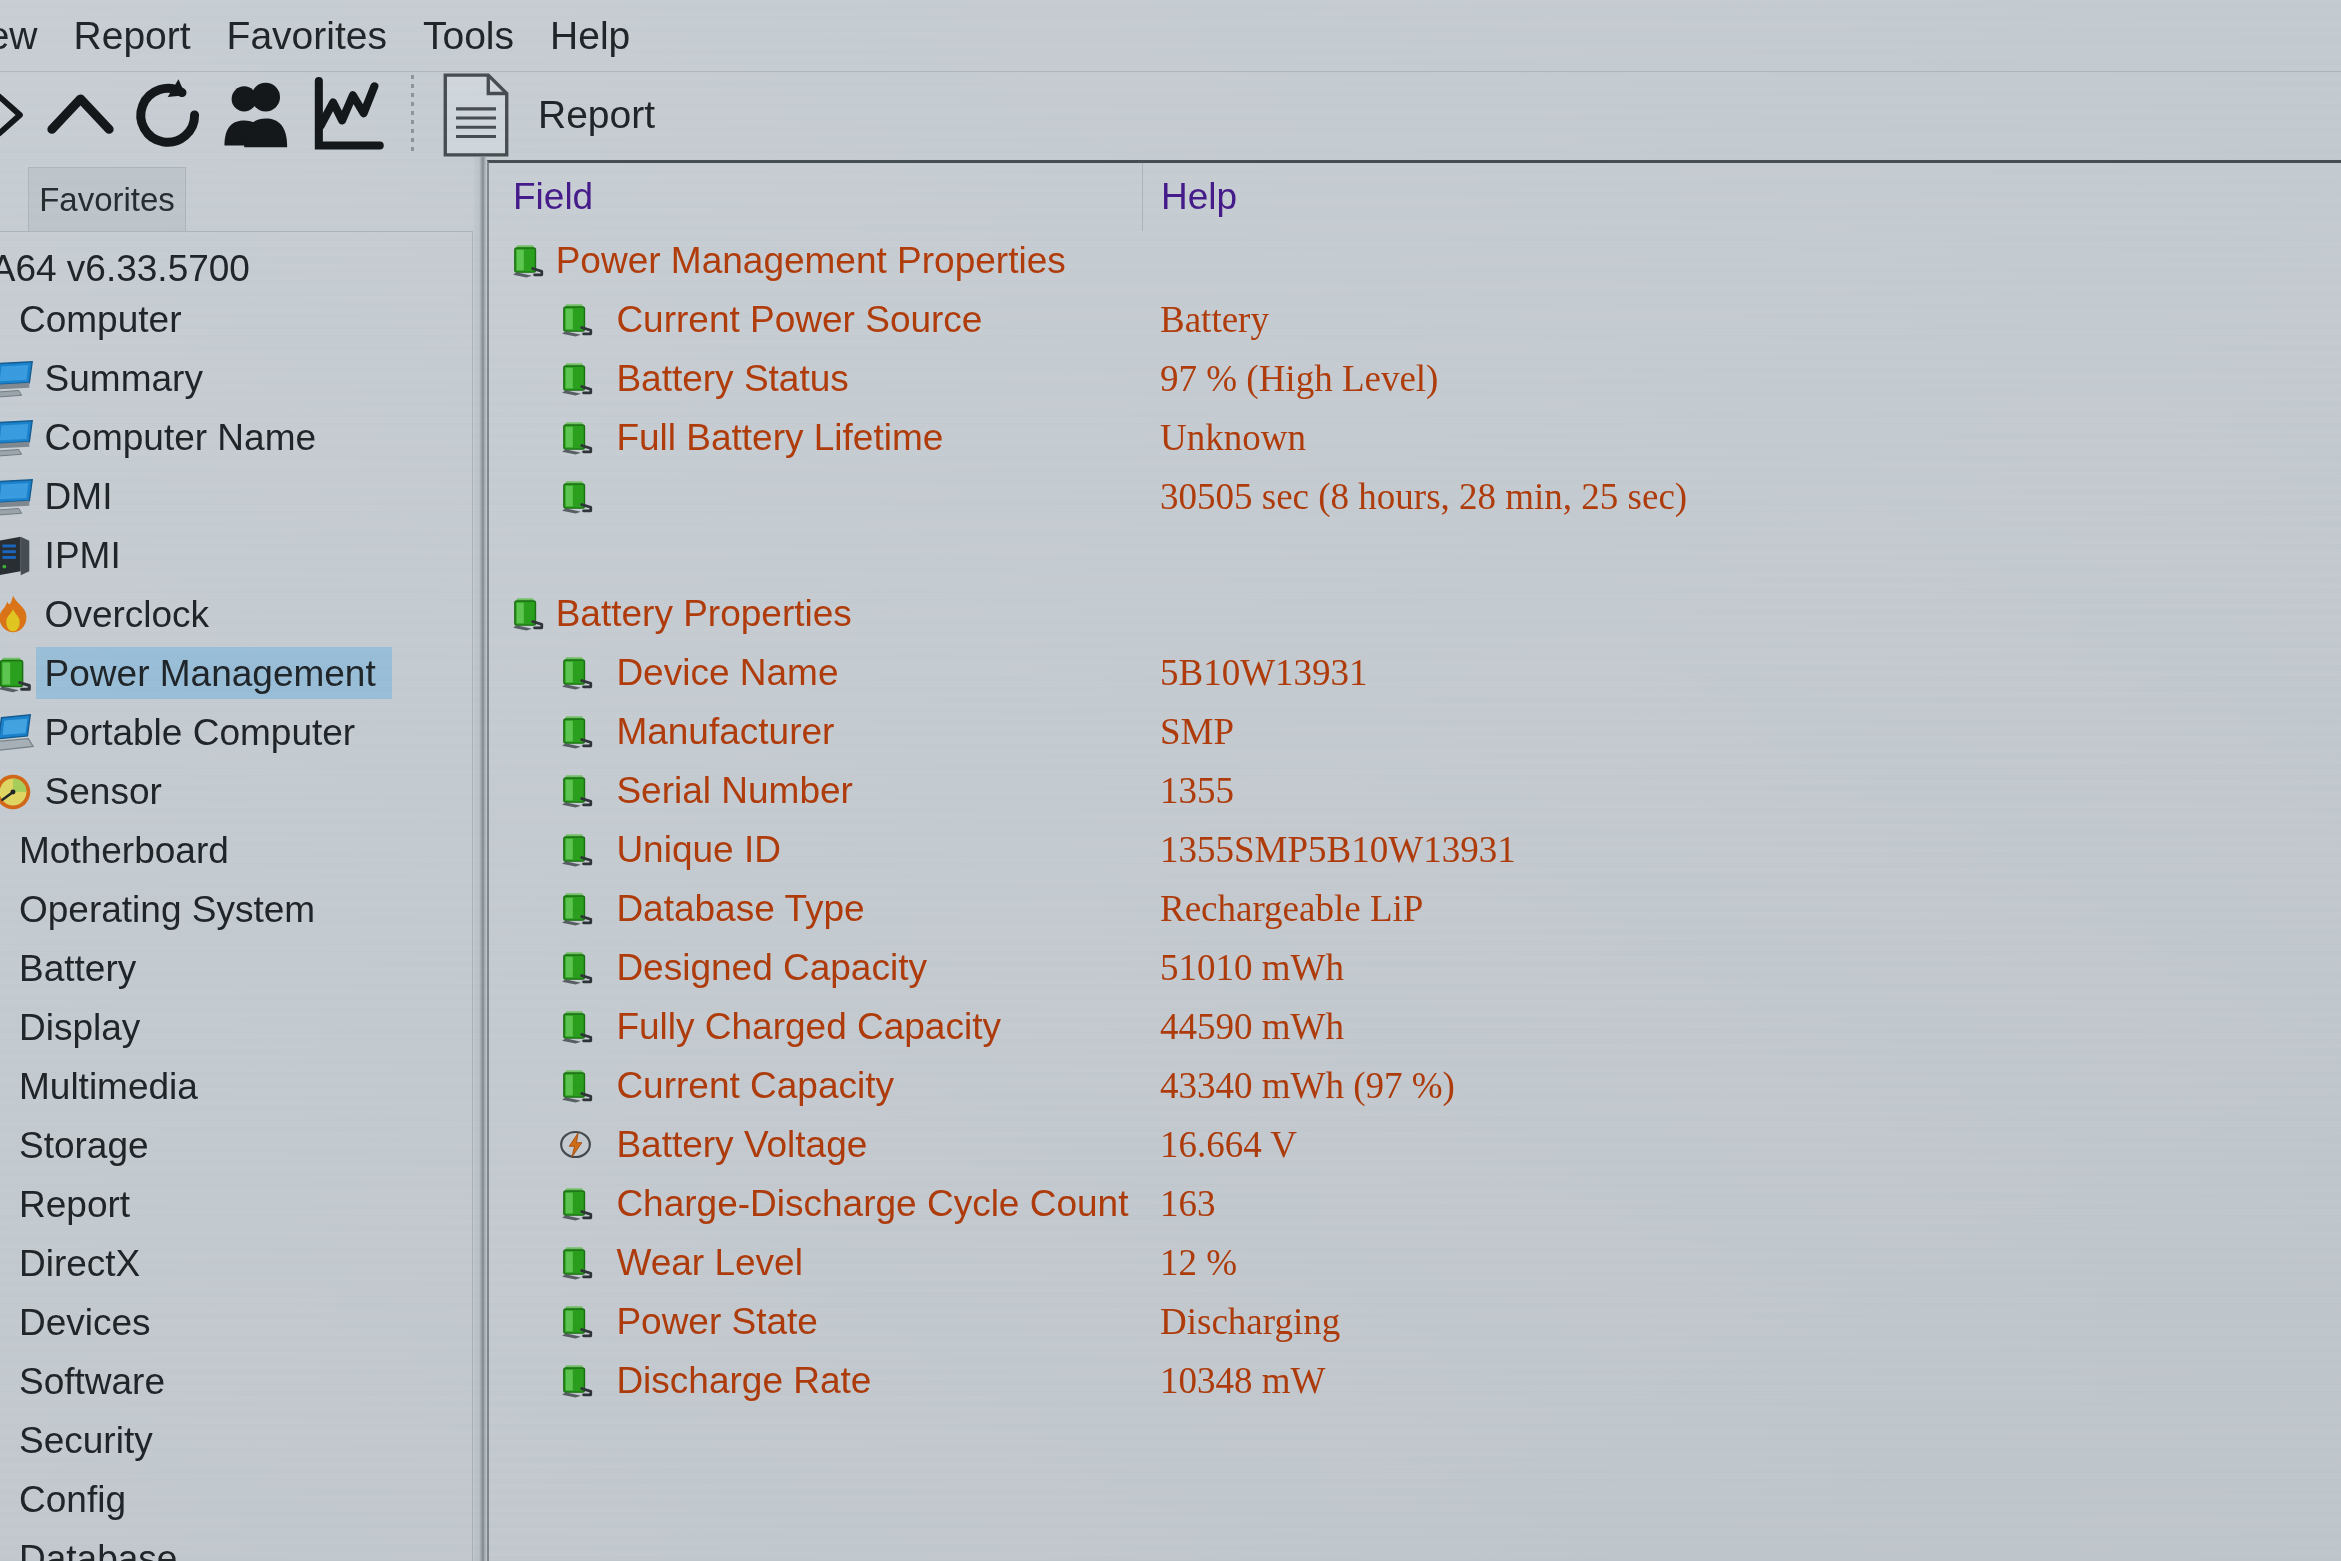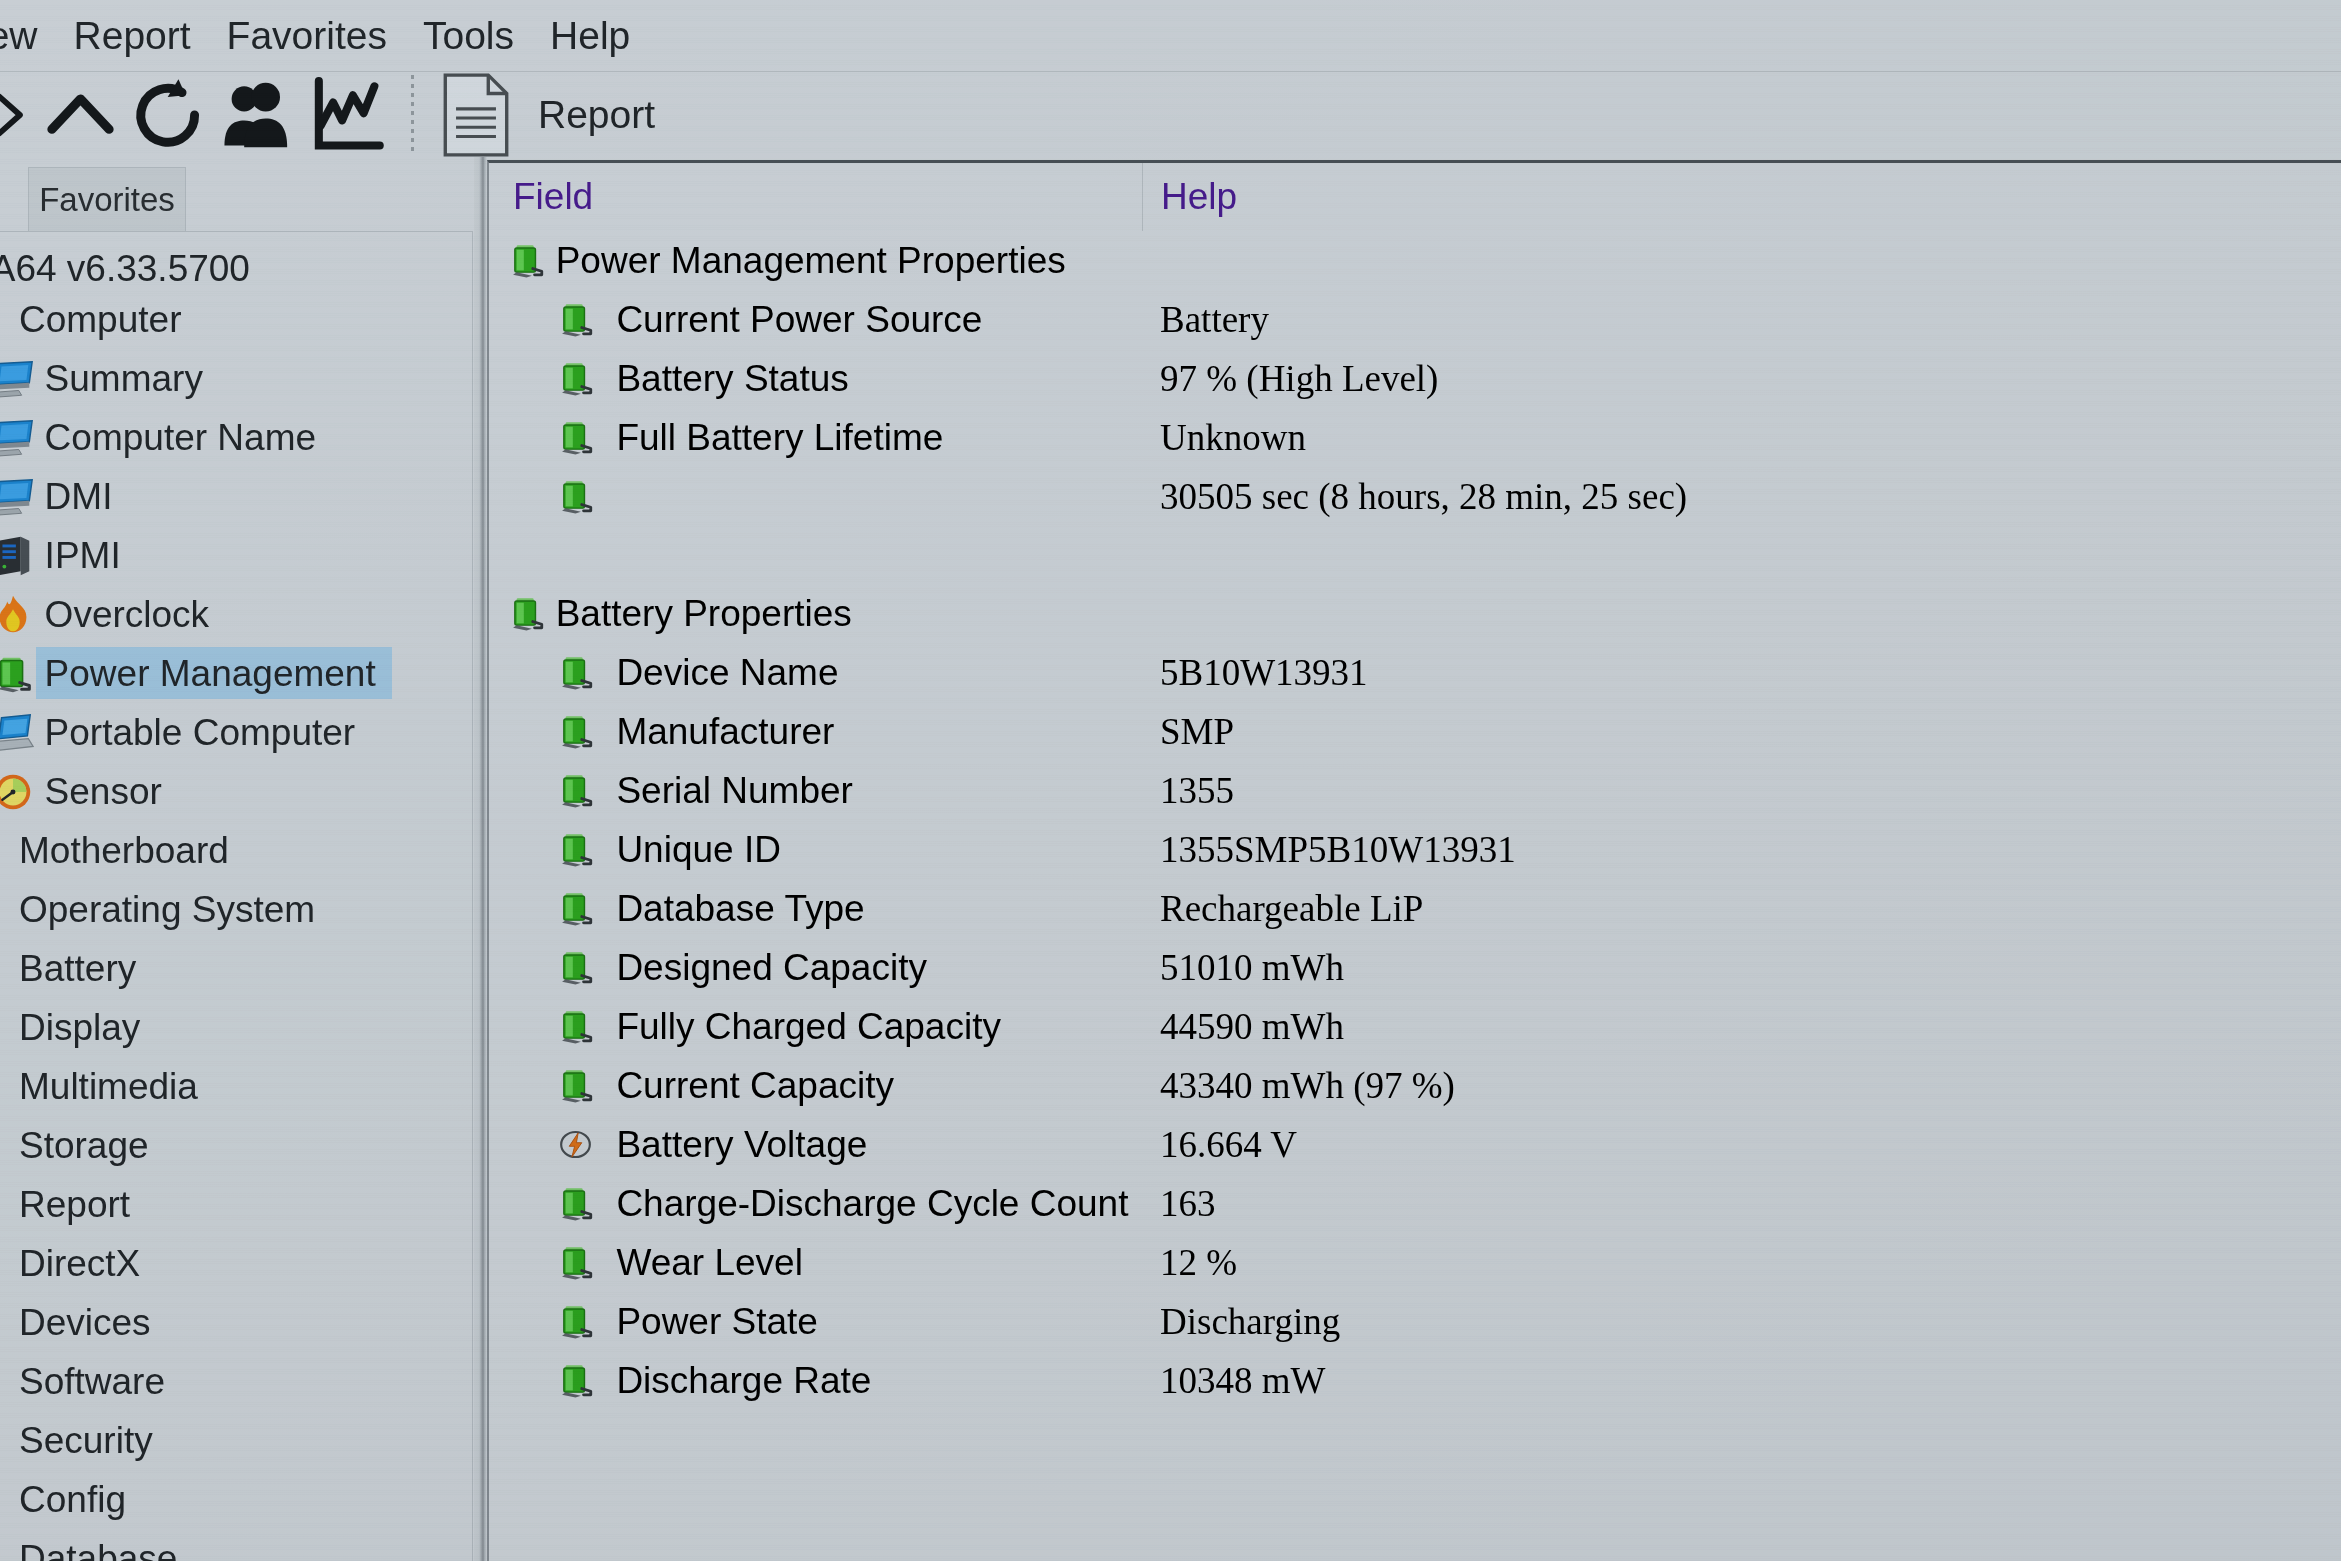--- a/index.html
+++ b/index.html
@@ -192,21 +192,21 @@
   .rows {
     position: absolute;
     left: 0; top: 68px; right: 0; bottom: 0;
   }
   .row {
     position: relative;
     height: 59px;
     display: flex;
     align-items: center;
     font-size: 37px;
-    color: #000000;
+    color: #c2410c;
     white-space: nowrap;
   }
   .row.spacer { height: 58px; }
   .row .field {
     display: flex;
     align-items: center;
     width: 653px;
     flex: 0 0 653px;
     box-sizing: border-box;
   }

